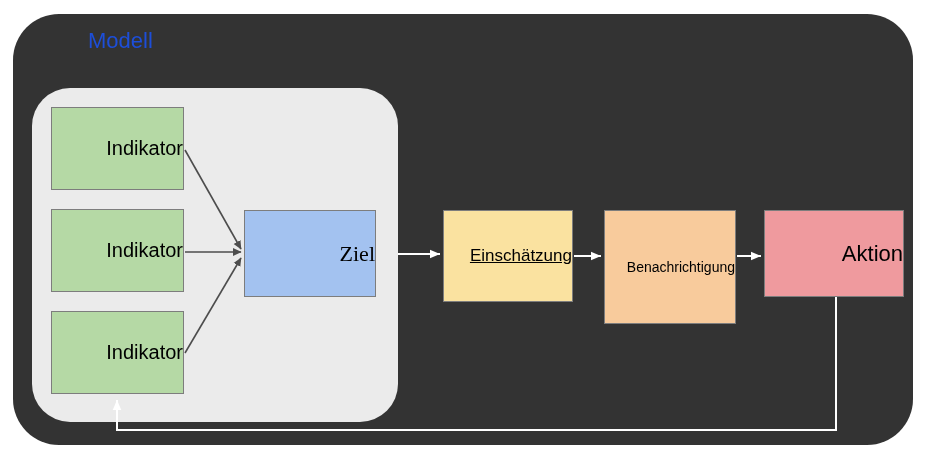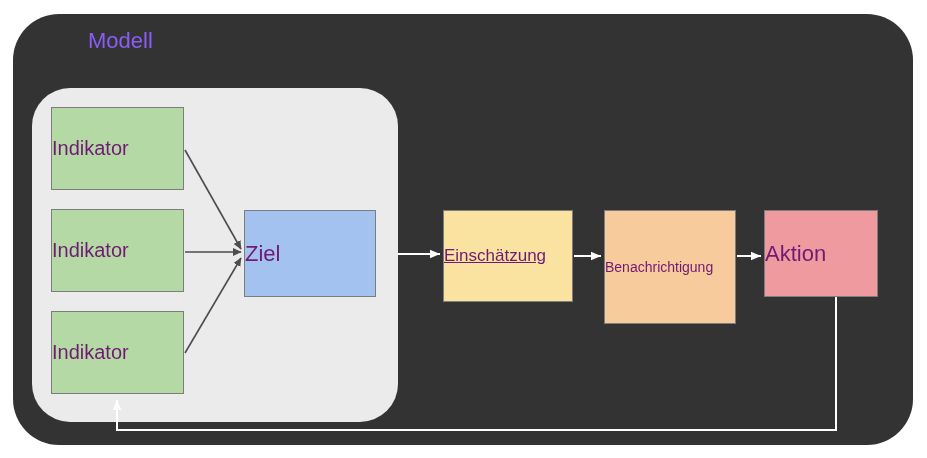--- a/index.html
+++ b/index.html
@@ -27,21 +27,21 @@
     height: 431px;
     background: #333333;
     border-radius: 46px;
     box-sizing: border-box;
   }
   .model-label {
     position: absolute;
     left: 88px;
     top: 28px;
     font-size: 22px;
-    color: #8b5cf6;
+    color: #1d4ed8;
     line-height: 1.2;
     white-space: nowrap;
   }
 
   
   .context-panel {
     position: absolute;
     left: 32px;
     top: 88px;
     width: 366px;
@@ -60,43 +60,44 @@
     white-space: nowrap;
   }
 
   
   .node {
     position: absolute;
     box-sizing: border-box;
     border: 1px solid #7d7d7d;
     display: flex;
     align-items: center;
-    justify-content: flex-start;
+    justify-content: flex-end;
     text-align: center;
-    color: #701a75;
+    color: #000000;
     line-height: 1.15;
   }
   .node-indicator {
     left: 51px;
     width: 133px;
     height: 83px;
     background: #b5d9a5;
     font-size: 20px;
   }
   .node-indicator.i1 { top: 107px; }
   .node-indicator.i2 { top: 209px; }
   .node-indicator.i3 { top: 311px; }
 
   .node-goal {
     left: 244px;
     top: 210px;
     width: 132px;
     height: 87px;
     background: #a3c2f0;
     font-size: 22px;
+    font-family: Liberation Serif, serif;
   }
   .node-assessment {
     left: 443px;
     top: 210px;
     width: 130px;
     height: 92px;
     background: #fae2a0;
     font-size: 17px;
     text-decoration: underline;
   }
@@ -104,21 +105,21 @@
     left: 604px;
     top: 210px;
     width: 132px;
     height: 114px;
     background: #f8cb9c;
     font-size: 14px;
   }
   .node-action {
     left: 764px;
     top: 210px;
-    width: 114px;
+    width: 140px;
     height: 87px;
     background: #ef9a9e;
     font-size: 22px;
   }
 
   
   .wires {
     position: absolute;
     left: 0;
     top: 0;

